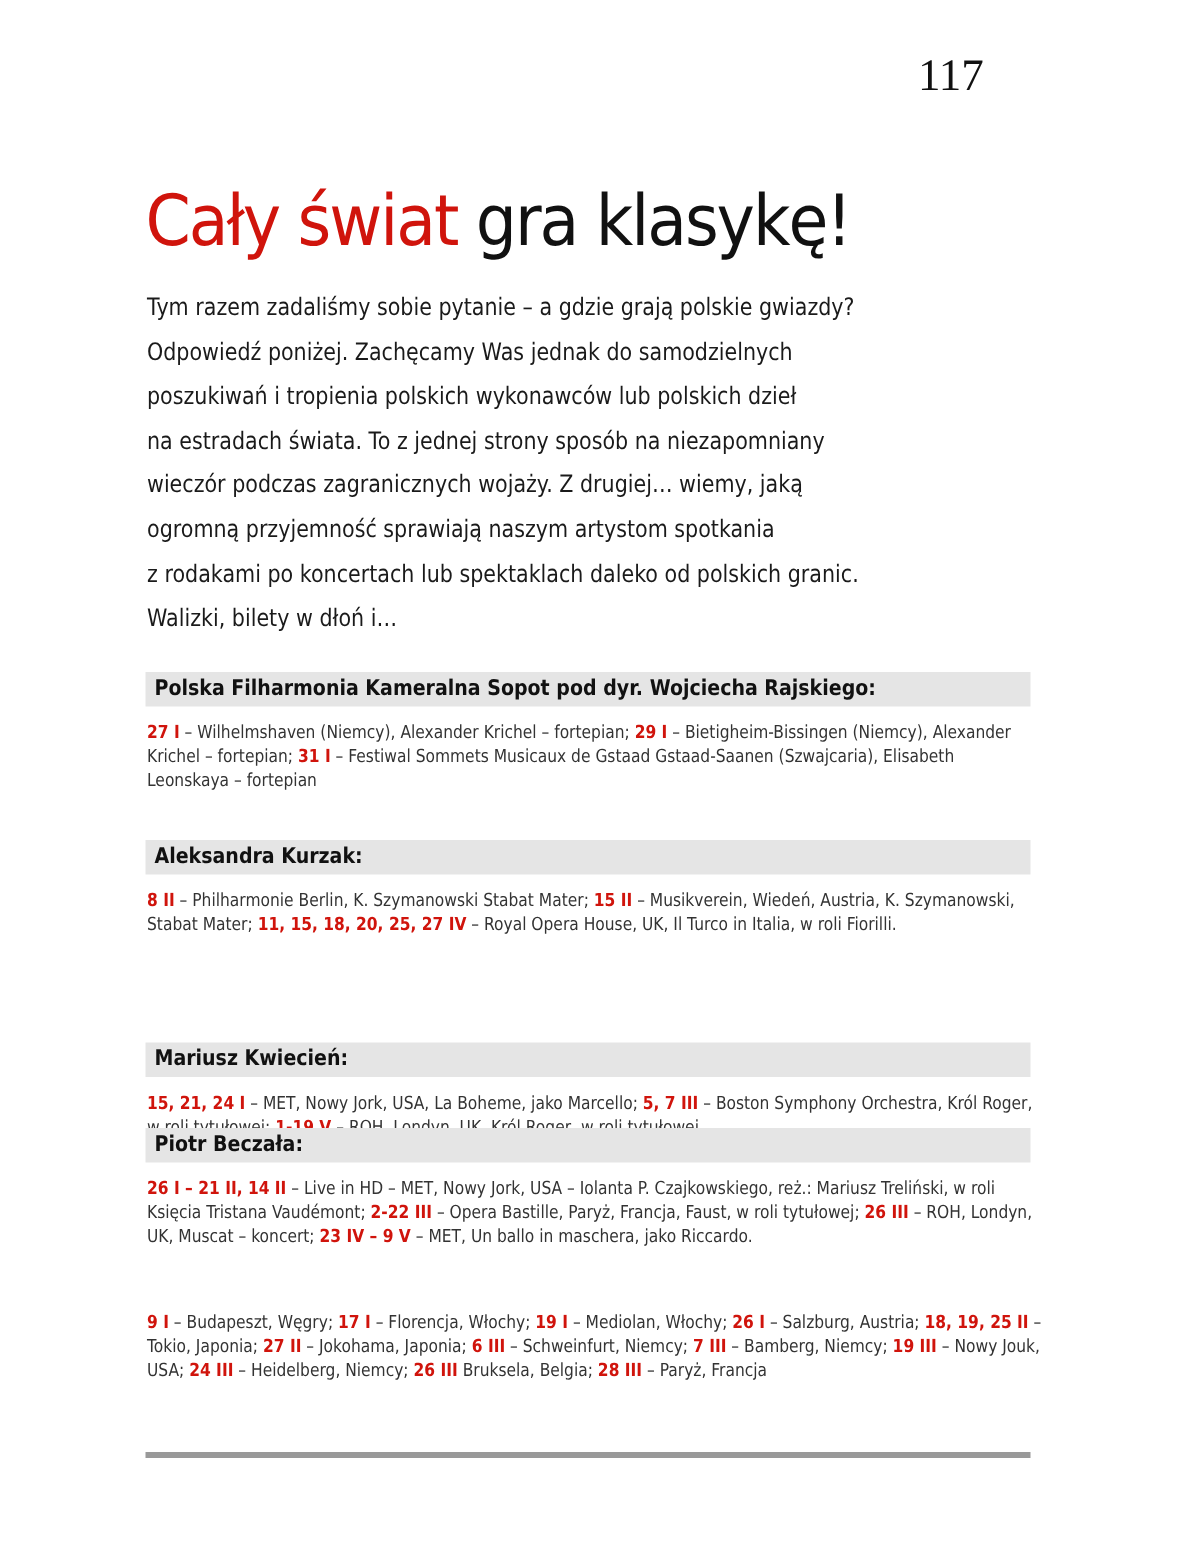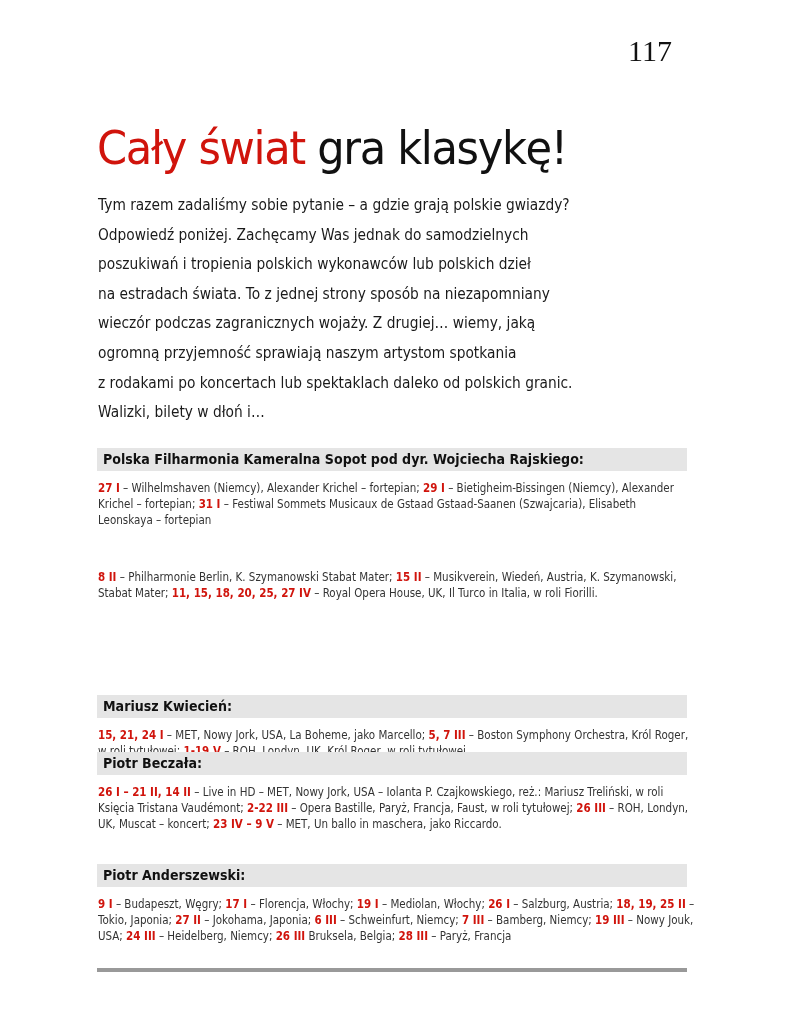--- a/index.html
+++ b/index.html
@@ -1,18 +1,18 @@
 <!DOCTYPE html>
 <html><head>
 <meta charset="utf-8">
 <style>
   html, body { margin: 0; padding: 0; background: #ffffff; }
   body { width: 800px; height: 1027px; position: relative; overflow: hidden;
          font-family: "DejaVu Sans", "Liberation Sans", sans-serif; color: #222; }
-  .page-number { position: absolute; left: 612px; top: 34px; width: 76px; text-align: center;
+  .page-number { position: absolute; left: 612px; top: 34px; width: 76px; text-align: left;
                  font-family: "Liberation Serif", "DejaVu Serif", serif; font-size: 30px; color: #111; }
   .title { position: absolute; left: 97px; top: 120px; margin: 0; font-weight: normal;
            font-family: "DejaVu Sans", sans-serif; font-size: 47px; letter-spacing: -1.5px;
            white-space: nowrap; color: #111; transform: scaleX(0.92); transform-origin: left top; }
   .title .accent { color: #d0140c; }
   .intro { position: absolute; left: 98px; top: 190px; width: 620px; margin: 0;
            font-family: "DejaVu Sans", sans-serif; font-size: 16px; line-height: 29.6px; color: #1a1a1a; }
   .intro .line { display: block; white-space: nowrap; transform: scaleX(0.86); transform-origin: left center; }
   .section { position: absolute; left: 97px; width: 590px; }
   .sec-head { background: #e5e5e5; height: 23px; line-height: 23px; padding-left: 6px;
@@ -46,20 +46,21 @@
 <div class="section" style="top:448px;">
   <div class="sec-head"><span>Polska Filharmonia Kameralna Sopot pod dyr. Wojciecha Rajskiego:</span></div>
   <div class="sec-body">
       <span class="line"><span class="date">27 I</span><span> – Wilhelmshaven (Niemcy), Alexander Krichel – fortepian; </span><span class="date">29 I</span><span> – Bietigheim-Bissingen (Niemcy), Alexander</span></span>
       <span class="line"><span>Krichel – fortepian; </span><span class="date">31 I</span><span> – Festiwal Sommets Musicaux de Gstaad Gstaad-Saanen (Szwajcaria), Elisabeth</span></span>
       <span class="line"><span>Leonskaya – fortepian</span></span>
     </div>
 </div>
 
 <div class="section" style="top:560px;">
+  <div class="sec-head"><span>Aleksandra Kurzak:</span></div>
   <div class="sec-body">
       <span class="line"><span class="date">8 II</span><span> – Philharmonie Berlin, K. Szymanowski Stabat Mater; </span><span class="date">15 II</span><span> – Musikverein, Wiedeń, Austria, K. Szymanowski,</span></span>
       <span class="line"><span>Stabat Mater; </span><span class="date">11, 15, 18, 20, 25, 27 IV</span><span> – Royal Opera House, UK, Il Turco in Italia, w roli Fiorilli.</span></span>
     </div>
 </div>
 
 <div class="section" style="top:695px;">
   <div class="sec-head"><span>Mariusz Kwiecień:</span></div>
   <div class="sec-body">
       <span class="line"><span class="date">15, 21, 24 I</span><span> – MET, Nowy Jork, USA, La Boheme, jako Marcello; </span><span class="date">5, 7 III</span><span> – Boston Symphony Orchestra, Król Roger,</span></span>
@@ -70,21 +71,20 @@
 <div class="section" style="top:752px;">
   <div class="sec-head"><span>Piotr Beczała:</span></div>
   <div class="sec-body">
       <span class="line"><span class="date">26 I – 21 II, 14 II</span><span> – Live in HD – MET, Nowy Jork, USA – Iolanta P. Czajkowskiego, reż.: Mariusz Treliński, w roli</span></span>
       <span class="line"><span>Księcia Tristana Vaudémont; </span><span class="date">2-22 III</span><span> – Opera Bastille, Paryż, Francja, Faust, w roli tytułowej; </span><span class="date">26 III</span><span> – ROH, Londyn,</span></span>
       <span class="line"><span>UK, Muscat – koncert; </span><span class="date">23 IV – 9 V</span><span> – MET, Un ballo in maschera, jako Riccardo.</span></span>
     </div>
 </div>
 
 <div class="section" style="top:864px;">
-  <div class="sec-head"><span>Piotr Anderszewski:</span></div>
   <div class="sec-body">
       <span class="line"><span class="date">9 I</span><span> – Budapeszt, Węgry; </span><span class="date">17 I</span><span> – Florencja, Włochy; </span><span class="date">19 I</span><span> – Mediolan, Włochy; </span><span class="date">26 I</span><span> – Salzburg, Austria; </span><span class="date">18, 19, 25 II</span><span> –</span></span>
       <span class="line"><span>Tokio, Japonia; </span><span class="date">27 II</span><span> – Jokohama, Japonia; </span><span class="date">6 III</span><span> – Schweinfurt, Niemcy; </span><span class="date">7 III</span><span> – Bamberg, Niemcy; </span><span class="date">19 III</span><span> – Nowy Jouk,</span></span>
       <span class="line"><span>USA; </span><span class="date">24 III</span><span> – Heidelberg, Niemcy; </span><span class="date">26 III</span><span> Bruksela, Belgia; </span><span class="date">28 III</span><span> – Paryż, Francja</span></span>
     </div>
 </div>
 
 <div class="bottom-rule"></div>
 
 </body></html>

